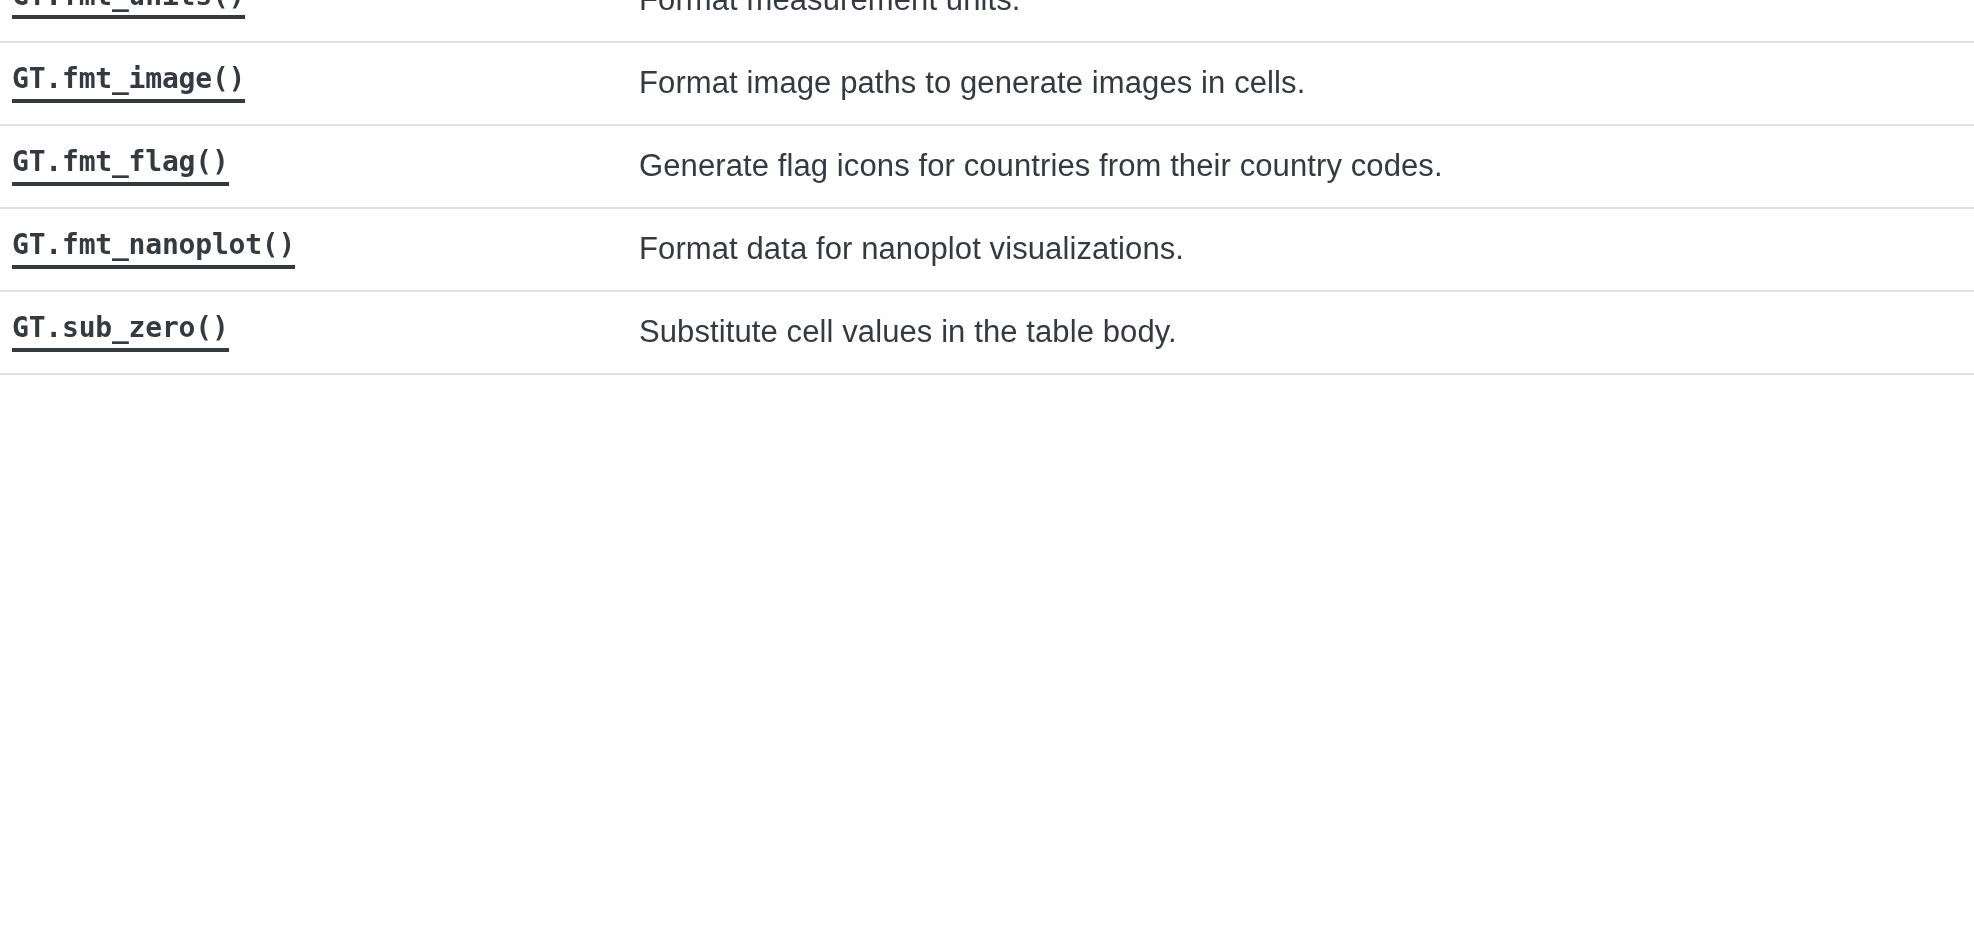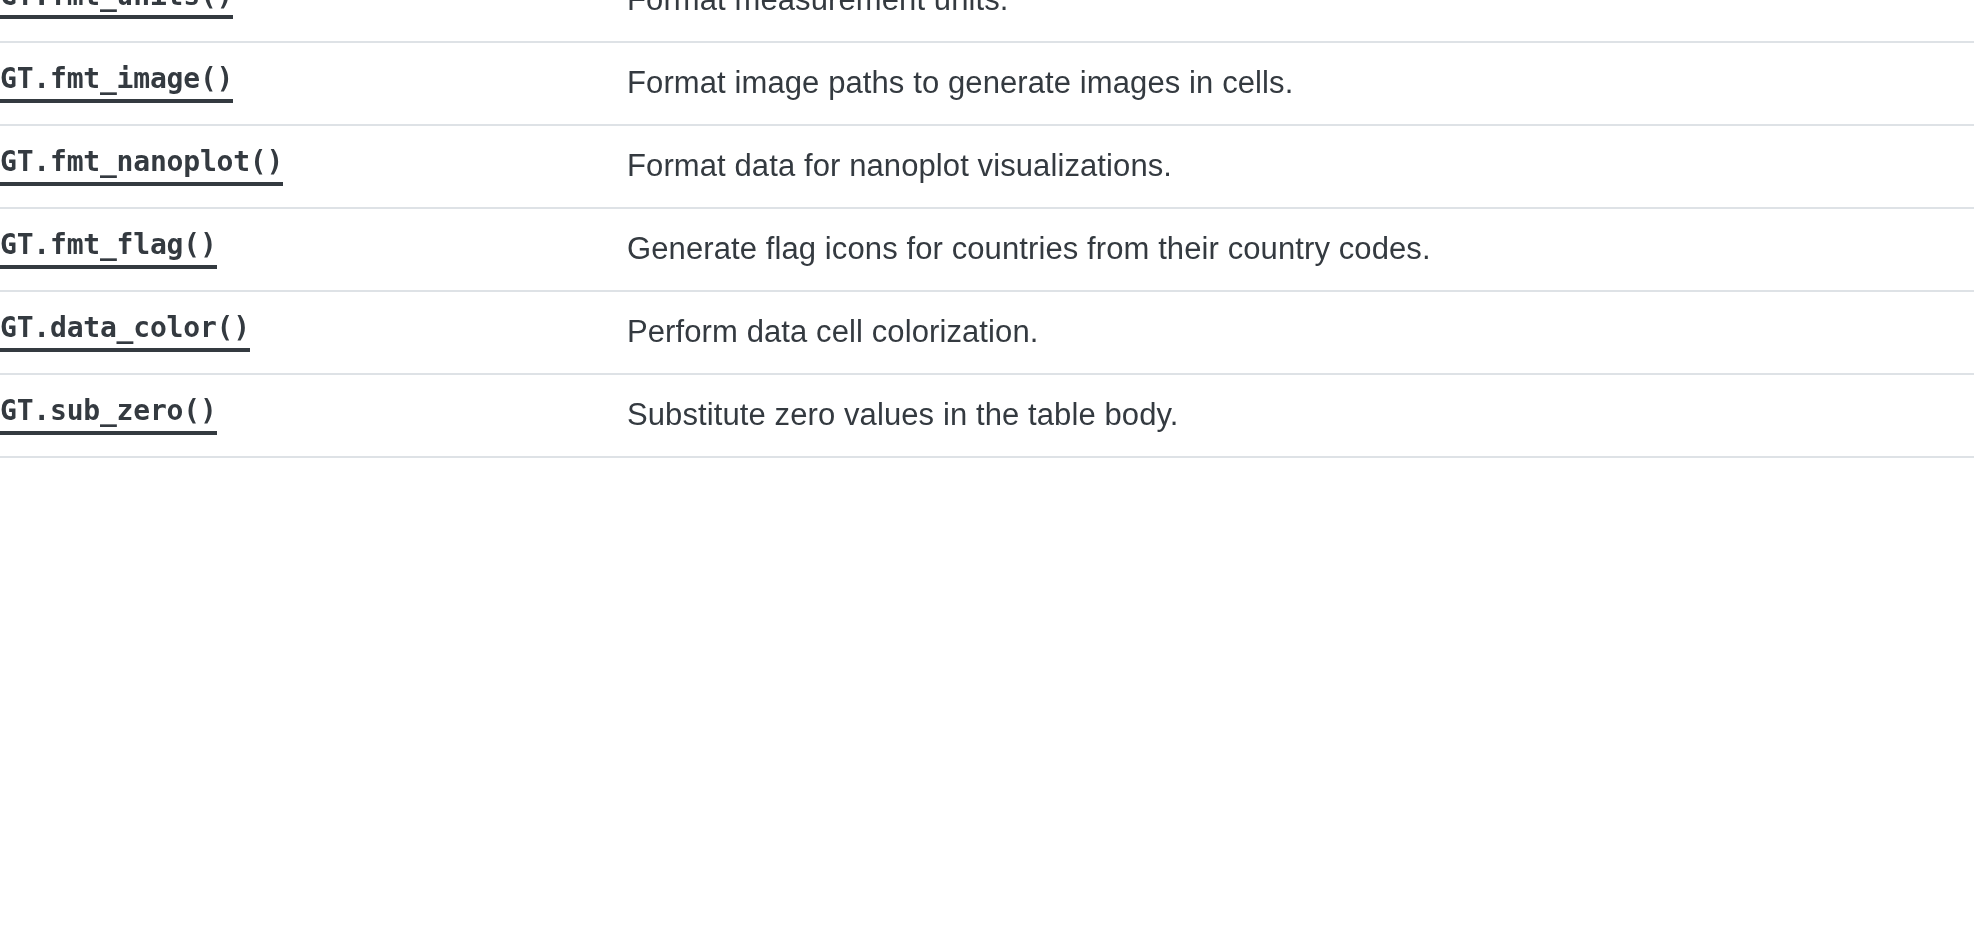--- a/index.html
+++ b/index.html
@@ -21,21 +21,21 @@
     margin-top: -41px;
     border-collapse: collapse;
     table-layout: fixed;
   }
 
   #api-reference-table tr {
     height: 83px;
   }
 
   #api-reference-table td {
-    padding: 0;
+    padding: 12px;
     vertical-align: middle;
     border-bottom: 2px solid #dee2e6;
     background: #ffffff;
   }
 
   td.fn-cell {
     width: 627px;
     padding-left: 20px;
     box-sizing: border-box;
   }
@@ -90,50 +90,42 @@
         <a class="fn-link" href="#">GT.fmt_image()</a>
       </td>
       <td class="desc-cell">
         <span class="fn-desc">Format image paths to generate images in cells.</span>
       </td>
     </tr>
 
 
     <tr>
       <td class="fn-cell">
+        <a class="fn-link" href="#">GT.fmt_flag()</a>
+      </td>
+      <td class="desc-cell">
+        <span class="fn-desc">Generate flag icons for countries from their country codes.</span>
+      </td>
+    </tr>
+
+    <tr>
+      <td class="fn-cell">
         <a class="fn-link" href="#">GT.fmt_nanoplot()</a>
       </td>
       <td class="desc-cell">
         <span class="fn-desc">Format data for nanoplot visualizations.</span>
       </td>
     </tr>
 
-    <tr>
-      <td class="fn-cell">
-        <a class="fn-link" href="#">GT.fmt_flag()</a>
-      </td>
-      <td class="desc-cell">
-        <span class="fn-desc">Generate flag icons for countries from their country codes.</span>
-      </td>
-    </tr>
 
-
-    <tr>
-      <td class="fn-cell">
-        <a class="fn-link" href="#">GT.data_color()</a>
-      </td>
-      <td class="desc-cell">
-        <span class="fn-desc">Perform data cell colorization.</span>
-      </td>
-    </tr>
 
 
     <tr>
       <td class="fn-cell">
         <a class="fn-link" href="#">GT.sub_zero()</a>
       </td>
       <td class="desc-cell">
-        <span class="fn-desc">Substitute zero values in the table body.</span>
+        <span class="fn-desc">Substitute cell values in the table body.</span>
       </td>
     </tr>
 
   </tbody>
 </table>
 
 </body></html>

